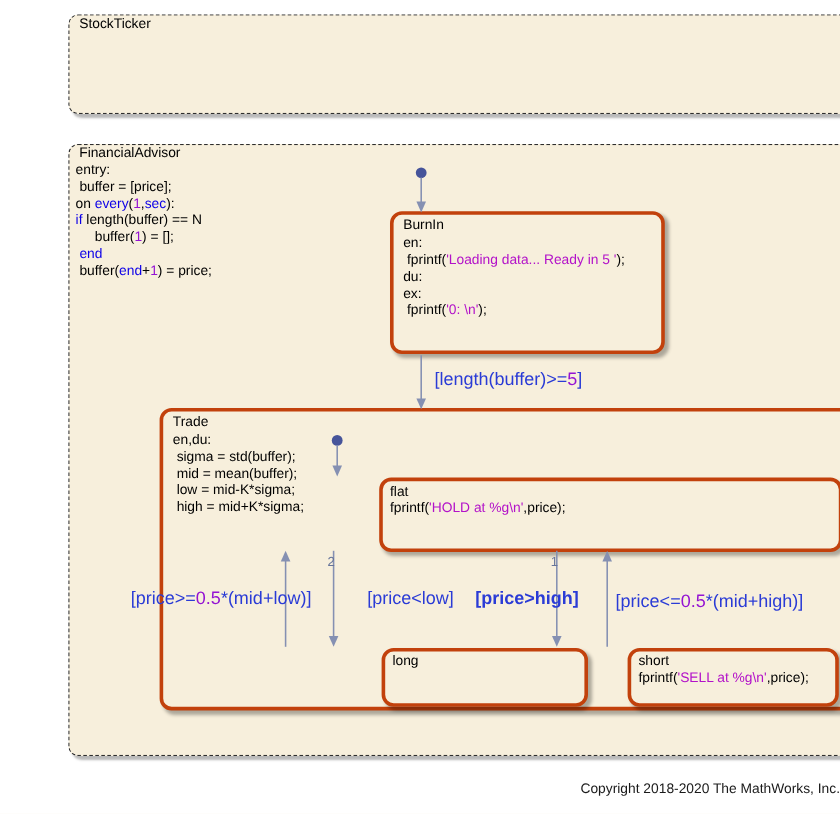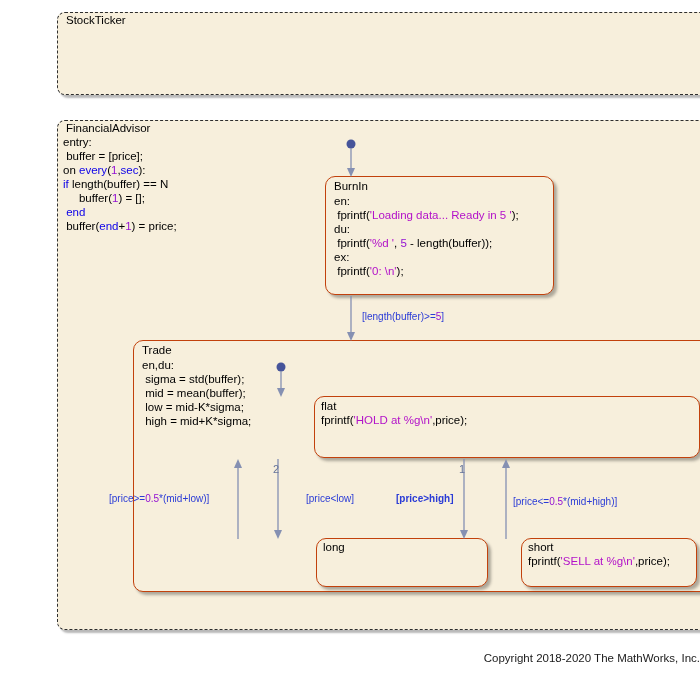--- a/index.html
+++ b/index.html
@@ -2,33 +2,33 @@
 <html><head>
 <meta charset="utf-8">
 <style>
   * { margin:0; padding:0; box-sizing:border-box; }
   html,body { width:700px; height:678px; background:#ffffff; }
   body { font-family:"Liberation Sans", sans-serif; }
   .canvas { position:relative; width:700px; height:678px; background:#ffffff; overflow:hidden; }
 
   .state { position:absolute; background:#f7efdc; border-radius:10px;margin-left:45px; }
   .state.dashed { border:1.5px dashed #2e2e2e; box-shadow:3px 3px 2px rgba(0,0,0,0.28); border-radius:8px; }
-  .state.solid  { border:1px solid #c2410c; box-shadow:3px 3px 3px rgba(0,0,0,0.30); }
+  .state.solid  { border:3px solid #c2410c; box-shadow:3px 3px 3px rgba(0,0,0,0.30); }
 
   .title { position:absolute; font-size:11.5px; color:#000; line-height:13px; white-space:pre; }
   .badge { position:absolute; top:1px; right:8px; font-style:italic; color:#9a9a9a; font-size:14px; }
   .code  { position:absolute; font-size:11.5px; color:#000; }
   .ln    { white-space:pre; line-height:14px; }
 
   .k { color:#0d00e8; }   
   .n { color:#9413d3; }   
   .s { color:#b312c9; }   
   .b { color:#2a3bd6; }   
 
-  .tlabel { position:absolute; font-size:10px; color:#2a3bd6; z-index:7; }
+  .tlabel { position:absolute; font-size:15px; color:#2a3bd6; z-index:7; }
   .torder { position:absolute; font-size:11px; color:#66749a; z-index:7; }
 
   svg.wires { position:absolute; left:0; top:0; z-index:6; pointer-events:none; }
   svg.wires line { stroke:#8590b2; stroke-width:1.3; }
   svg.wires polygon { fill:#8590b2; }
   svg.wires circle { fill:#46549a; }
 
   .copyright { position:absolute; left:0; right:0; top:652px; text-align:right; font-size:11.5px; color:#1a1a1a; }
 </style>
 </head>
@@ -53,21 +53,20 @@
         <div class="ln"><span> </span><span class="k">end</span></div>
         <div class="ln"><span> buffer(</span><span class="k">end</span><span>+</span><span class="n">1</span><span>) = price;</span></div>
       </div>
 
     <div class="state solid" style="left:222px; top:55px; width:229px; height:119px;">
       <div class="title" style="left:8px; top:3px;">BurnIn</div>
       <div class="code" style="left:8px; top:17px;">
           <div class="ln"><span>en:</span></div>
           <div class="ln"><span> fprintf(</span><span class="s">'Loading data... Ready in 5 '</span><span>);</span></div>
           <div class="ln"><span>du:</span></div>
-          <div class="ln"><span> fprintf(</span><span class="s">'%d '</span><span>, </span><span class="n">5</span><span> - length(buffer));</span></div>
           <div class="ln"><span>ex:</span></div>
           <div class="ln"><span> fprintf(</span><span class="s">'0: \n'</span><span>);</span></div>
         </div>
     </div>
 
     <div class="state solid" style="left:30px; top:219px; width:612px; height:252px;">
       <div class="title" style="left:8px; top:3px;">Trade</div>
       <div class="code" style="left:8px; top:17px;">
           <div class="ln"><span>en,du:</span></div>
           <div class="ln"><span> sigma = std(buffer);</span></div>

